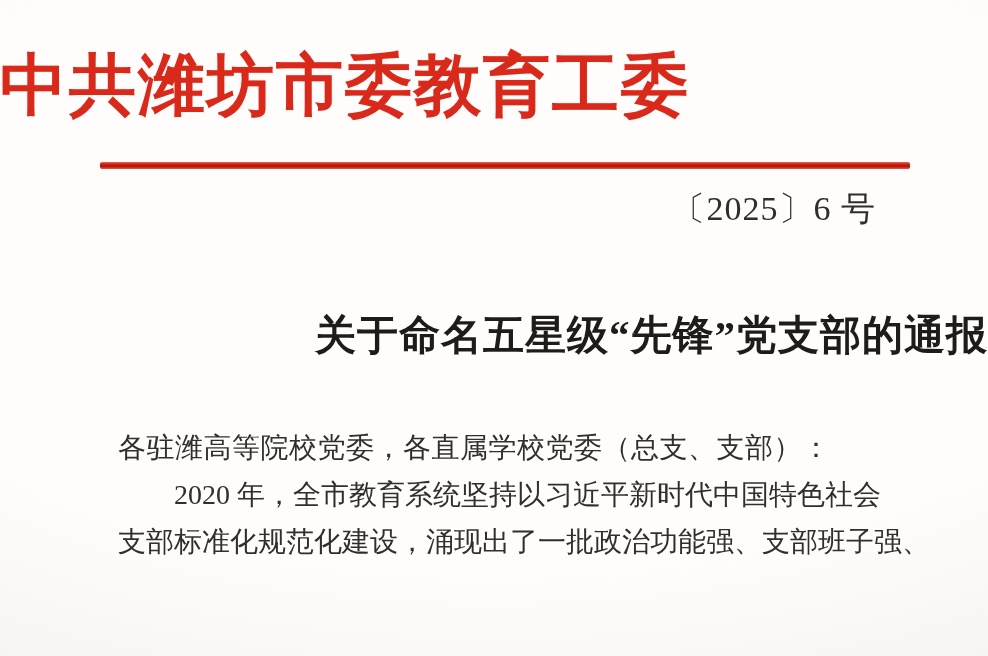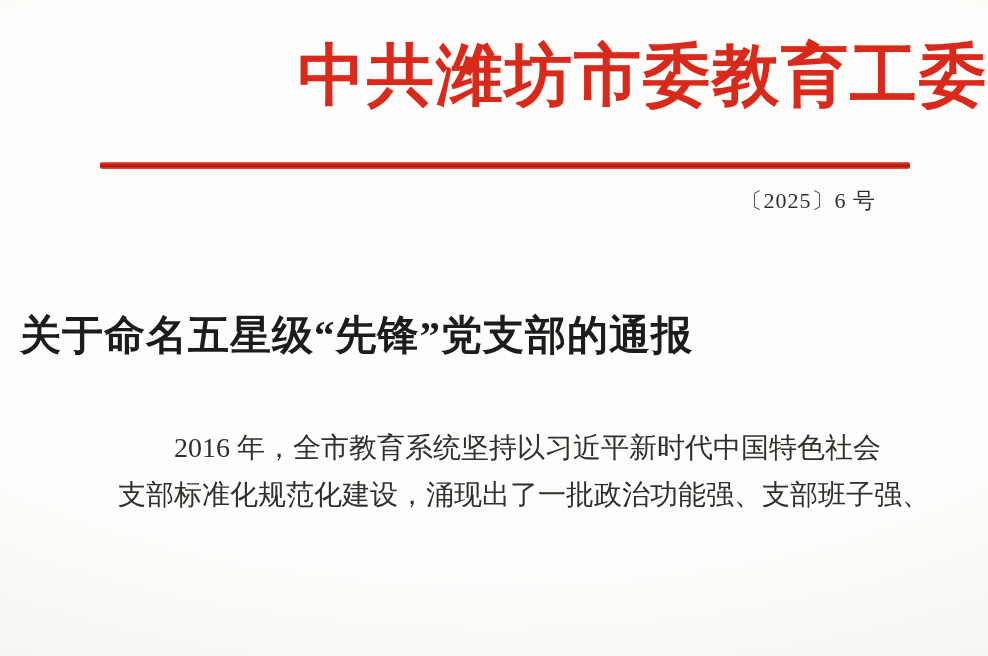--- a/index.html
+++ b/index.html
@@ -12,24 +12,24 @@
     height: 656px;
     margin: 0 auto;
     overflow: hidden;
     background:
       radial-gradient(130% 95% at 50% 38%, #fefdfb 52%, #f4f2ee 86%, #ebe9e5 100%);
   }
 
   
   .org-name {
     position: absolute;
-    top: 36px;
+    top: 46px;
     left: 0;
     right: 0;
-    text-align: right;
+    text-align: left;
     font-size: 67px;
     font-weight: bold;
     letter-spacing: 2px;
     line-height: 1.18;
     color: #d8291b;
     text-shadow: 0 0 1px rgba(216, 41, 27, 0.35);
   }
 
   
   .divider {
@@ -40,32 +40,32 @@
     height: 7px;
     border-radius: 2px;
     background: linear-gradient(180deg, #ec6a57 0%, #cf2213 30%, #b21408 62%, #e05b48 100%);
   }
 
   
   .doc-number {
     position: absolute;
     top: 186px;
     right: 112px;
-    font-size: 22px;
+    font-size: 34px;
     letter-spacing: 1px;
     color: #2f2e2c;
   }
 
   
   .doc-title {
     position: absolute;
     top: 308px;
     left: 0;
     right: 0;
-    text-align: left;
+    text-align: right;
     font-size: 41px;
     font-weight: bold;
     letter-spacing: 1px;
     color: #1d1c1a;
     margin-left: 20px;
   }
 
   
   .body-text {
     position: absolute;
@@ -99,17 +99,18 @@
 
   <div class="org-name">中共潍坊市委教育工委</div>
 
   <div class="divider"></div>
 
   <div class="doc-number">〔2025〕6 号</div>
 
   <div class="doc-title">关于命名五星级“先锋”党支部的通报</div>
 
   <div class="body-text">
-    <div class="body-line para-line first-line">2016 年，全市教育系统坚持以习近平新时代中国特色社会</div>
+    <div class="body-line salutation">各驻潍高等院校党委，各直属学校党委（总支、支部）：</div>
+    <div class="body-line para-line first-line">2020 年，全市教育系统坚持以习近平新时代中国特色社会</div>
     <div class="body-line para-line">支部标准化规范化建设，涌现出了一批政治功能强、支部班子强、</div>
   </div>
 
 </div>
 
 </body></html>

